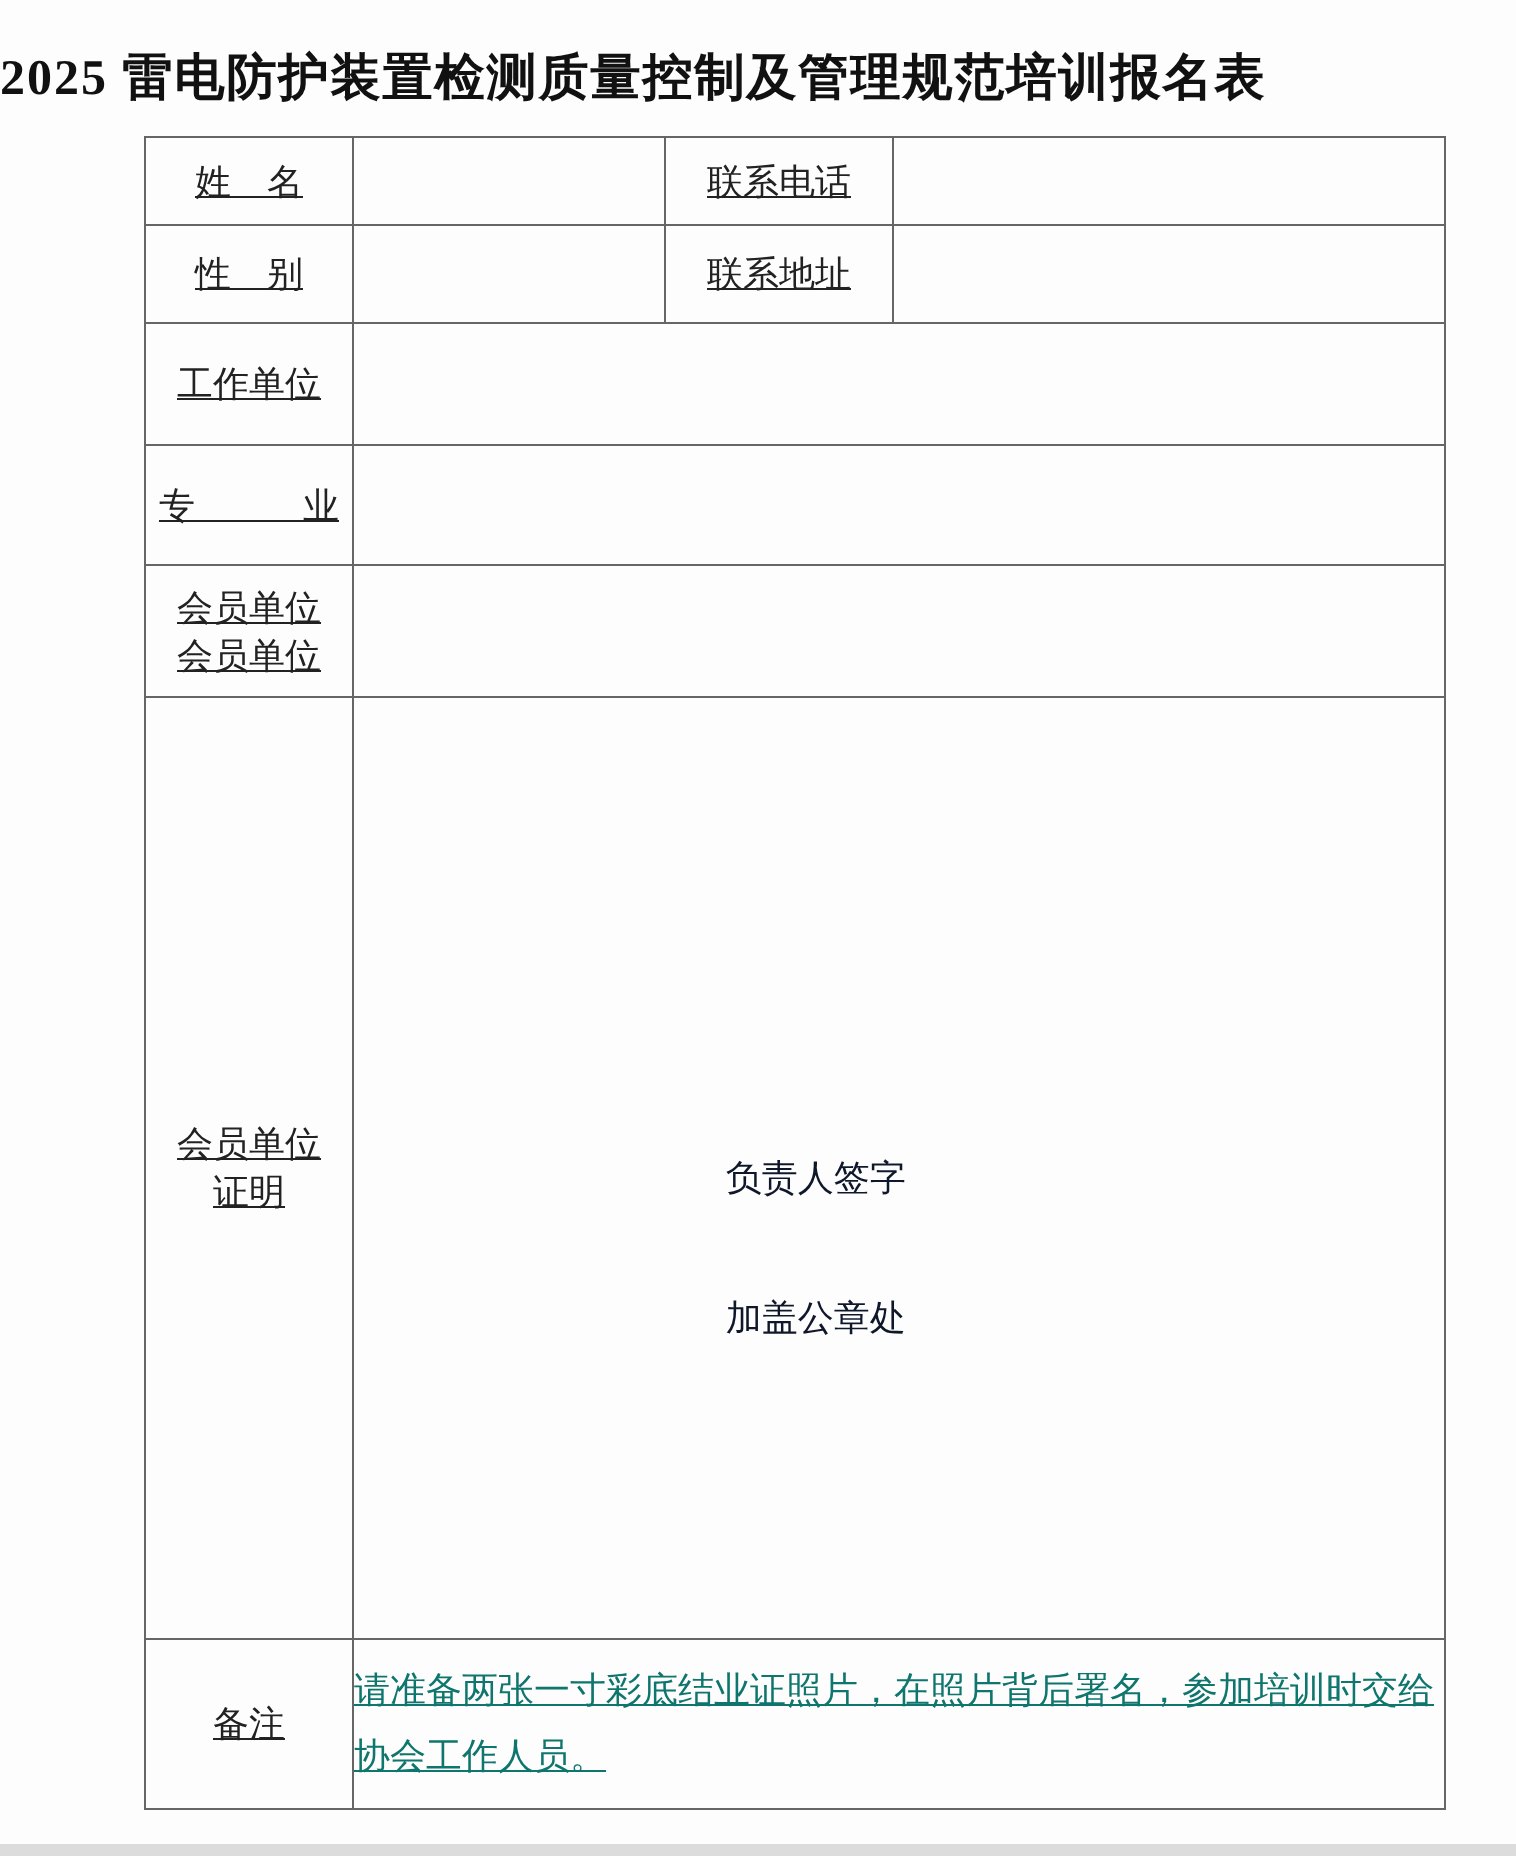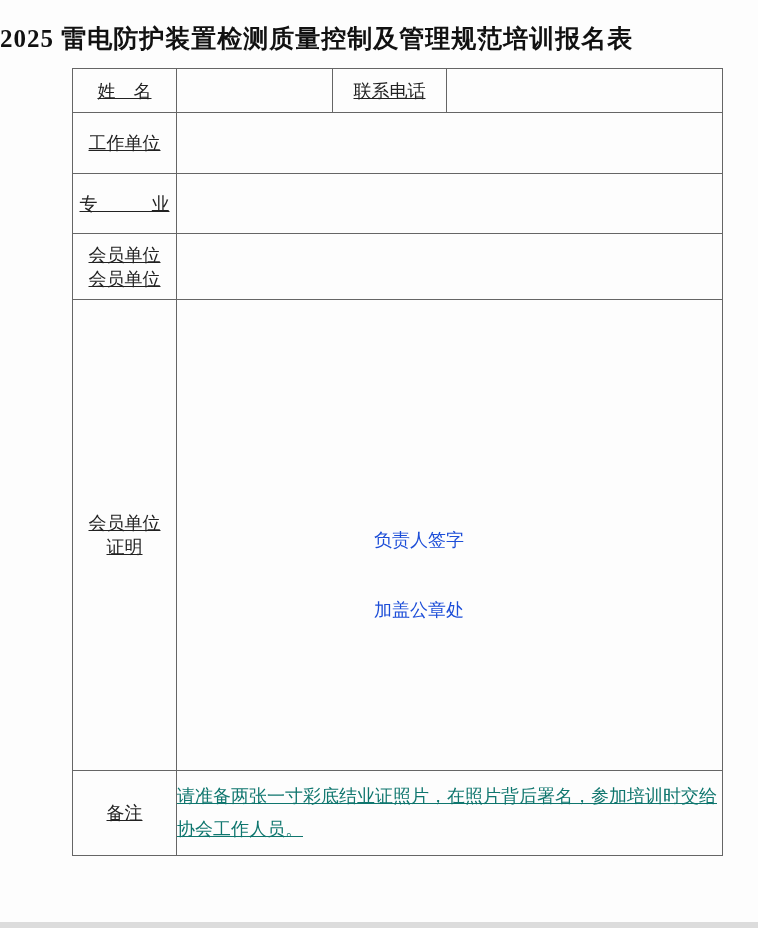--- a/index.html
+++ b/index.html
@@ -52,25 +52,25 @@
   tr.r3 { height: 61px; }
   tr.r4 { height: 60px; margin-left: 46px; }
   tr.r5 { height: 66px; }
   tr.r6 { height: 471px; }
   tr.r7 { height: 85px; }
   td.cert-content-cell {
     position: relative;
   }
   .cert-line {
     position: absolute;
-    left: 13px;
+    left: 2px;
     width: 84%;
     text-align: center;
     font-size: 18px;
-    color: #1d4ed8;
+    color: #0f172a;
   }
   .cert-line.sign { top: 228px; }
   .cert-line.seal { top: 298px; }
   td.remark-cell {
     padding: 6px 16px 6px 12px;
     font-size: 17px;
     line-height: 33px;
     text-align: left;
     color: #0f766e;
     margin-left: 35px;
@@ -99,20 +99,26 @@
       <col style="width:114px">
       <col style="width:276px">
     </colgroup>
     <tbody>
       <tr class="r1">
         <td class="label-cell">姓　名</td>
         <td></td>
         <td class="label-cell">联系电话</td>
         <td></td>
       </tr>
+      <tr class="r2">
+        <td class="label-cell">性　别</td>
+        <td></td>
+        <td class="label-cell">联系地址</td>
+        <td></td>
+      </tr>
       <tr class="r3">
         <td class="label-cell">工作单位</td>
         <td colspan="3"></td>
       </tr>
       <tr class="r4">
         <td class="label-cell">专　　　业</td>
         <td colspan="3"></td>
       </tr>
       <tr class="r5">
         <td class="label-cell">

